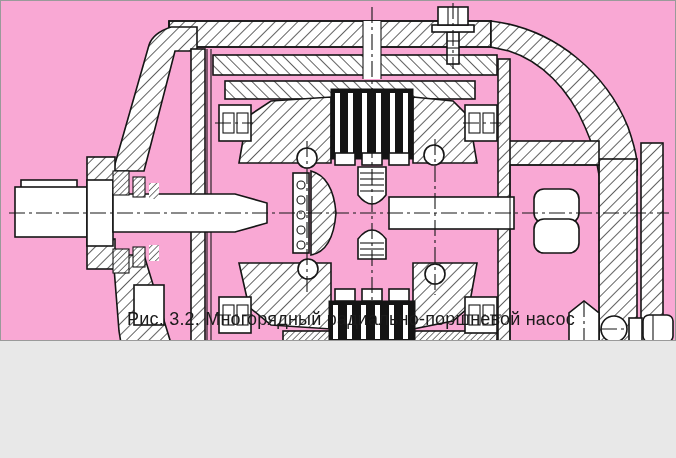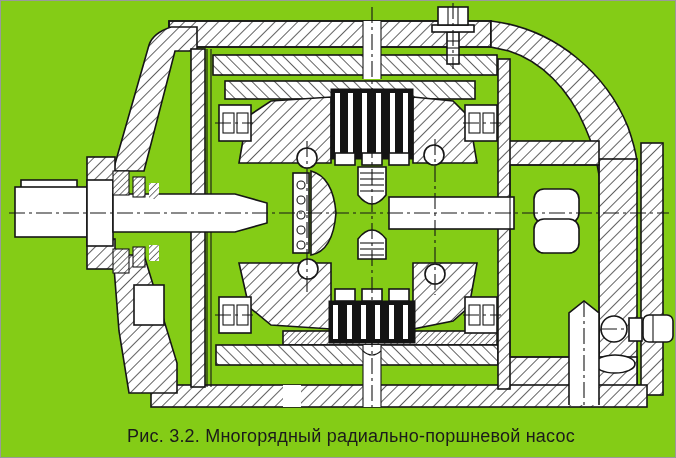--- a/index.html
+++ b/index.html
@@ -1,20 +1,20 @@
 <!DOCTYPE html>
 <html><head>
 <meta charset="utf-8">
 <style>
   html,body{margin:0;padding:0;background:#e8e8e8;}
   .frame{
     position:relative;
-    width:676px;height:458px;
+    width:676px;height:341px;
     box-sizing:border-box;
-    background:#84cc16;
+    background:#f9a8d4;
     border:1px solid #9a9a9a;
     font-family:"Liberation Sans", sans-serif;
     overflow:hidden;
   }
   .drawing{position:absolute;top:0;left:0;}
   .caption{
     position:absolute;
     left:0;right:0;
     bottom:10px;
     text-align:center;

